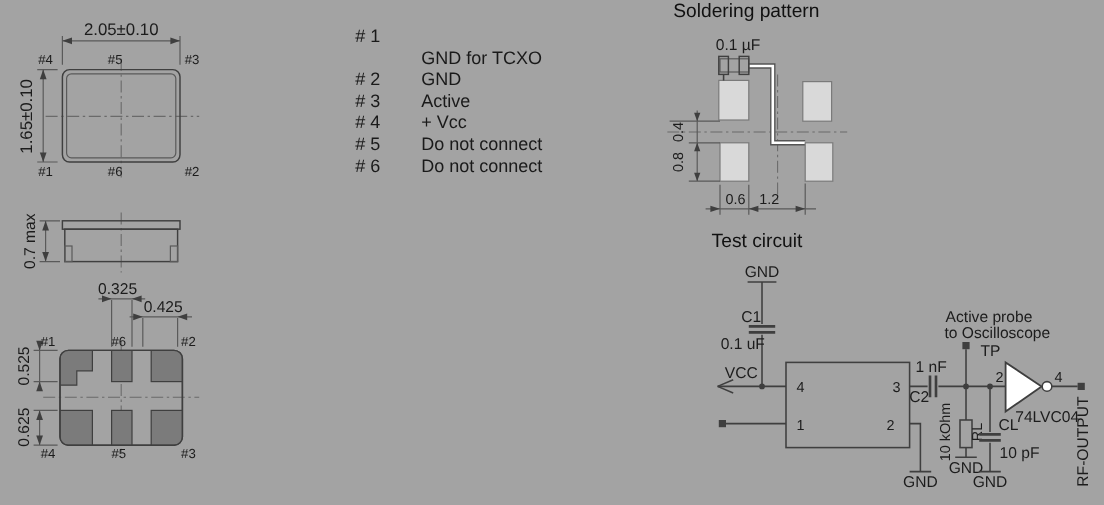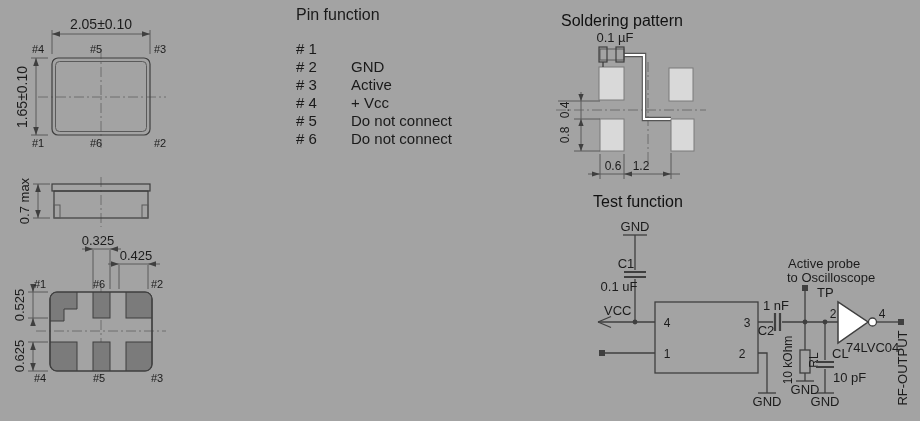--- a/index.html
+++ b/index.html
@@ -121,27 +121,30 @@
       <text class="pintxt" x="40" y="288" text-anchor="middle">#1</text>
       <text class="pintxt" x="99" y="288" text-anchor="middle">#6</text>
       <text class="pintxt" x="157" y="288" text-anchor="middle">#2</text>
       <text class="pintxt" x="40" y="382" text-anchor="middle">#4</text>
       <text class="pintxt" x="99" y="382" text-anchor="middle">#5</text>
       <text class="pintxt" x="157" y="382" text-anchor="middle">#3</text>
     </g>
   </svg>
 
   <div class="abs" style="left:296px;top:6px;width:240px">
-    <div class="pf-title">Pin function</div>
     <div style="height:16px"></div>
     <div>
       <div class="pf-row">
           <span class="pf-num"># 1</span>
         </div>
       <div class="pf-row">
+          <span class="pf-num"></span>
+          <span>GND for TCXO</span>
+        </div>
+      <div class="pf-row">
           <span class="pf-num"># 2</span>
           <span>GND</span>
         </div>
       <div class="pf-row">
           <span class="pf-num"># 3</span>
           <span>Active</span>
         </div>
       <div class="pf-row">
           <span class="pf-num"># 4</span>
           <span>+ Vcc</span>
@@ -150,21 +153,21 @@
           <span class="pf-num"># 5</span>
           <span>Do not connect</span>
         </div>
       <div class="pf-row">
           <span class="pf-num"># 6</span>
           <span>Do not connect</span>
         </div>
     </div>
   </div>
 
-  <div class="abs sec-title" style="left:561px;top:12px">Soldering pattern</div>
+  <div class="abs sec-title" style="left:561px;top:1px">Soldering pattern</div>
   <svg class="abs" style="left:556px;top:24px" width="160" height="170" viewBox="0 0 160 170">
     <path class="cl" d="M0,86 H150"></path>
     <path class="cl" d="M92,38 V144"></path>
 
     <g>
       <path d="M68,31 H88 V95 H115" fill="none" stroke="#555" stroke-width="4.5"></path>
       <path d="M68,31 H88 V95 H115" fill="none" stroke="#fff" stroke-width="2.2"></path>
     </g>
 
     <g fill="#d9d9d9" stroke="#7a7a7a" stroke-width="1">
@@ -194,21 +197,21 @@
     <g>
       <path class="thin" d="M44,130 V155 M68,130 V155 M115,129 V155 M32,150 H124"></path>
       <polygon class="arr" points="44,150 36,147.4 36,152.6"></polygon>
       <polygon class="arr" points="68,150 76,147.4 76,152.6"></polygon>
       <polygon class="arr" points="115,150 107,147.4 107,152.6"></polygon>
       <text x="57" y="146" text-anchor="middle" font-size="12">0.6</text>
       <text x="85" y="146" text-anchor="middle" font-size="12">1.2</text>
     </g>
   </svg>
 
-  <div class="abs sec-title" style="left:593px;top:193px">Test function</div>
+  <div class="abs sec-title" style="left:593px;top:193px">Test circuit</div>
   <svg class="abs" style="left:590px;top:210px" width="330" height="211" viewBox="0 0 330 211">
 
     <g>
       <text x="45" y="21" text-anchor="middle" class="ctxt">GND</text>
       <path class="wire" d="M33,25 H57" stroke-width="1.6"></path>
       <path class="wire" d="M45,25 V60 M45,69 V112"></path>
       <path class="plate" d="M34,62 H56 M34,67 H56"></path>
       <text x="36" y="58" text-anchor="middle" class="ctxt">C1</text>
       <text x="29" y="81" text-anchor="middle" class="ctxt">0.1 uF</text>
     </g>

